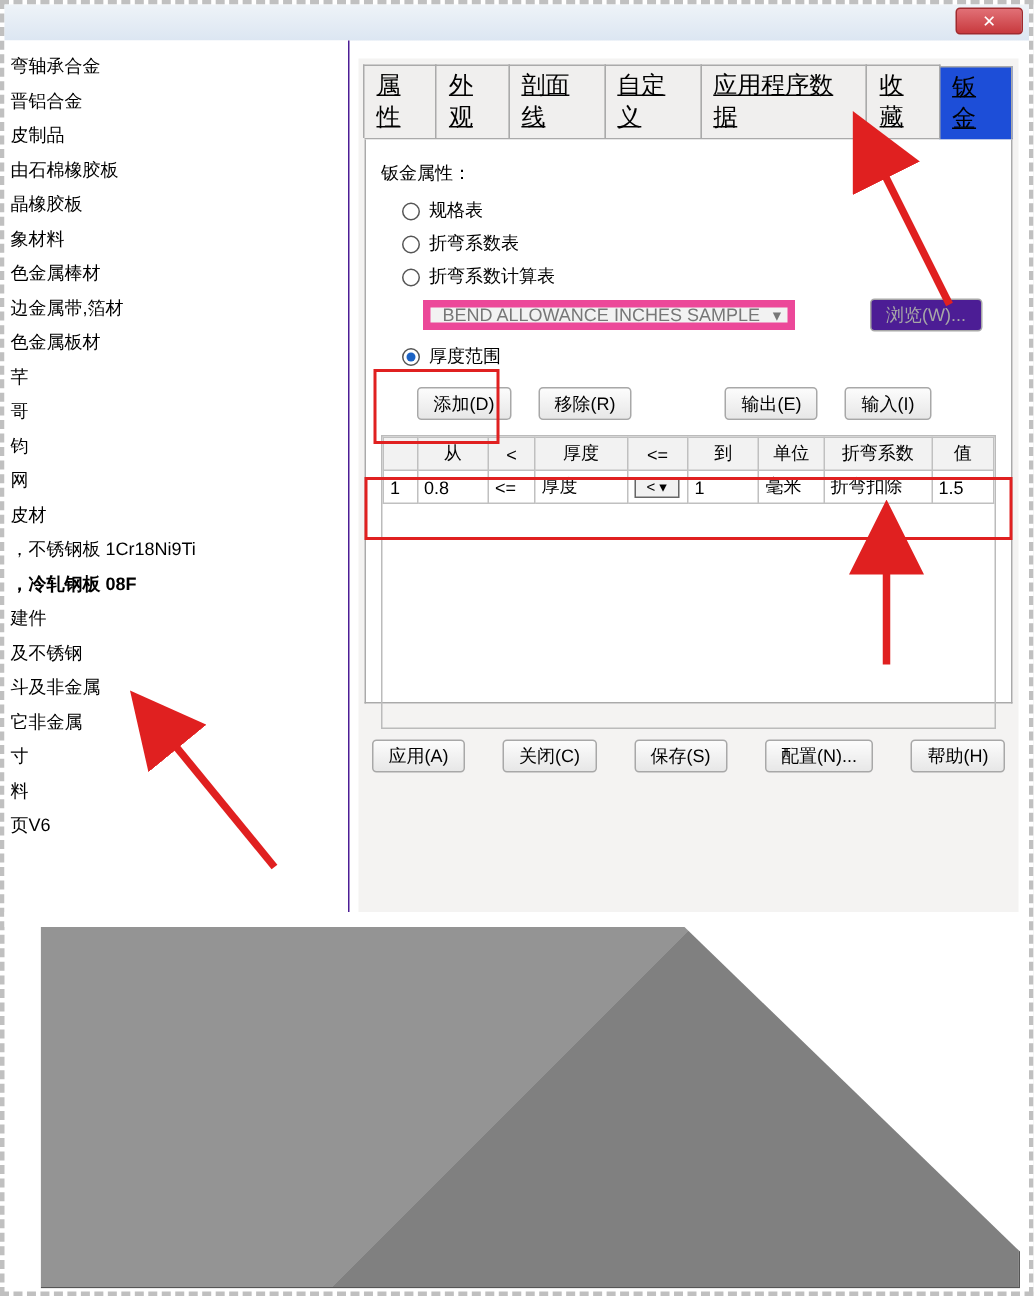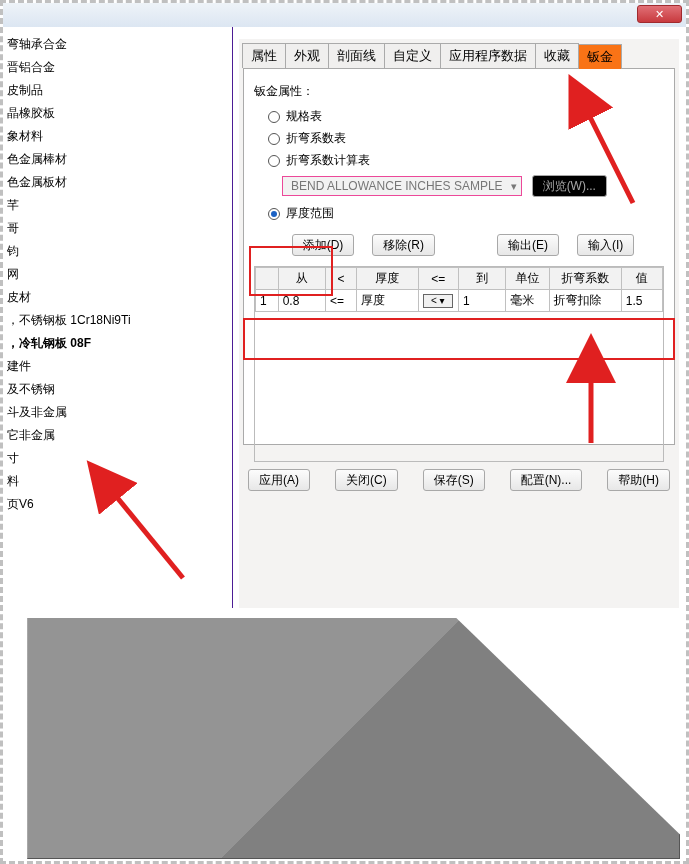--- a/index.html
+++ b/index.html
@@ -70,24 +70,25 @@
     margin: 4px 4px 0 4px;
     border-bottom: 1px solid #aaa;
     gap: 0;
   }
   .tab {
     padding: 3px 8px 2px 8px;
     border: 1px solid #aaa;
     border-bottom: none;
     background: #f0efee;
     margin-left: -1px;
-    font-size: 13px;
+    font-size: 16px;
+    text-decoration: underline;
   }
   .tab.active {
-    background: #f97316;
+    background: #1d4ed8;
     position: relative;
     top: 1px;
     padding-bottom: 3px;
   }
   .panel {
     background: #fff;
     border: 1px solid #aaa;
     border-top: none;
     margin: 0 4px;
     padding: 10px 10px 6px 10px;
@@ -96,37 +97,37 @@
   }
   .panel-label { margin: 4px 0 8px 0; }
   .radio-row { display:flex; align-items:center; gap:6px; margin: 5px 0 5px 14px; }
   .radio {
     width: 12px; height: 12px; border: 1px solid #555; border-radius: 50%;
     display:inline-flex; align-items:center; justify-content:center; background:#fff;
   }
   .radio.checked::after { content:""; width:6px; height:6px; border-radius:50%; background:#1b62c4; display:block; }
   .dropdown {
     display:inline-flex; align-items:center;
-    border: 1px solid #ec4899; background:#f2f2f2; color:#777;
+    border: 5px solid #ec4899; background:#f2f2f2; color:#777;
     height: 20px; padding: 0 18px 0 8px;
     position: relative; margin-left: 28px;
   }
   .dropdown::after { content:"▾"; position:absolute; right:4px; font-size:11px; color:#777; }
   .btn {
     display:inline-flex; align-items:center; justify-content:center;
     height: 22px; padding: 0 10px;
     border: 1px solid #a8a8a8;
     border-radius: 3px;
     background: linear-gradient(#fcfcfc, #e7e7e7);
     font-size: 12px;
     cursor: pointer;
   }
-  .btn.disabled { color:#a7a7a7; background:#000000; }
+  .btn.disabled { color:#a7a7a7; background:#4c1d95;margin-left:40px; }
   .row-inline { display:flex; align-items:center; gap:10px; }
-  .row-buttons { margin-top:12px; margin-left:8px; display:flex; gap:18px;justify-content:center; }
+  .row-buttons { margin-top:12px; margin-left:24px; display:flex; gap:18px; }
   .table-wrap {
     margin-top: 10px;
     border: 1px solid #bbb;
     height: 196px;
     overflow: hidden;
   }
   table { border-collapse: collapse; width:100%; }
   th, td {
     border: 1px solid #c0c0c0;
     padding: 2px 4px;
@@ -170,23 +171,25 @@
   <div class="titlebar">
     <div class="close-btn">
       <span>✕</span>
     </div>
   </div>
 
   <div class="sidebar">
     <div class="sidebar-item"><span>弯轴承合金</span></div>
     <div class="sidebar-item"><span>晋铝合金</span></div>
     <div class="sidebar-item"><span>皮制品</span></div>
+    <div class="sidebar-item"><span>由石棉橡胶板</span></div>
     <div class="sidebar-item"><span>晶橡胶板</span></div>
     <div class="sidebar-item"><span>象材料</span></div>
     <div class="sidebar-item"><span>色金属棒材</span></div>
+    <div class="sidebar-item"><span>边金属带,箔材</span></div>
     <div class="sidebar-item"><span>色金属板材</span></div>
     <div class="sidebar-item"><span>芊</span></div>
     <div class="sidebar-item"><span>哥</span></div>
     <div class="sidebar-item"><span>钧</span></div>
     <div class="sidebar-item"><span>网</span></div>
     <div class="sidebar-item"><span>皮材</span></div>
     <div class="sidebar-item"><span>，不锈钢板 1Cr18Ni9Ti</span></div>
     <div class="sidebar-item"><strong>，冷轧钢板 08F</strong></div>
     <div class="sidebar-item"><span>建件</span></div>
     <div class="sidebar-item"><span>及不锈钢</span></div>

